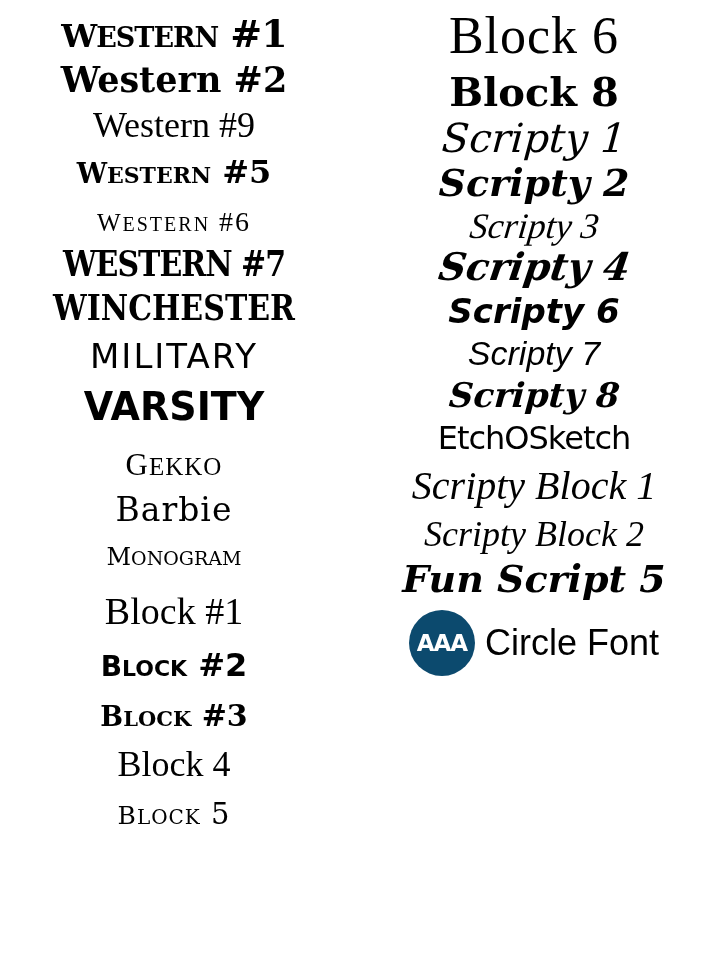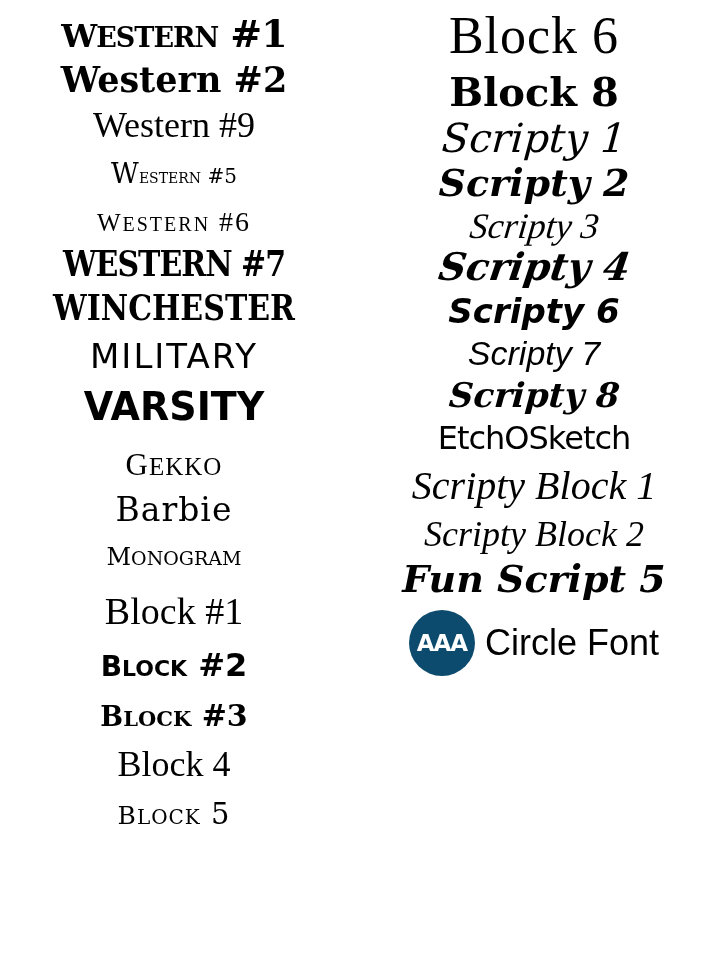--- a/index.html
+++ b/index.html
@@ -65,22 +65,22 @@
     margin-top: 8px;
   }
   .w4 {
     font-family: "Liberation Serif", serif;
     font-weight: 400;
     font-size: 36px;
     margin-top: 10px;
   }
   .w5 {
     font-family: "DejaVu Serif", serif;
-    font-weight: 400;
-    font-size: 20px;
+    font-weight: 700;
+    font-size: 32px;
     font-variant: small-caps;
     text-transform: lowercase;
     letter-spacing: 0px;
     margin-top: 8px;
   }
   .w5::first-letter { font-size: 38px; }
 
   .w6 {
     font-family: "Liberation Serif", serif;
     font-weight: 400;

